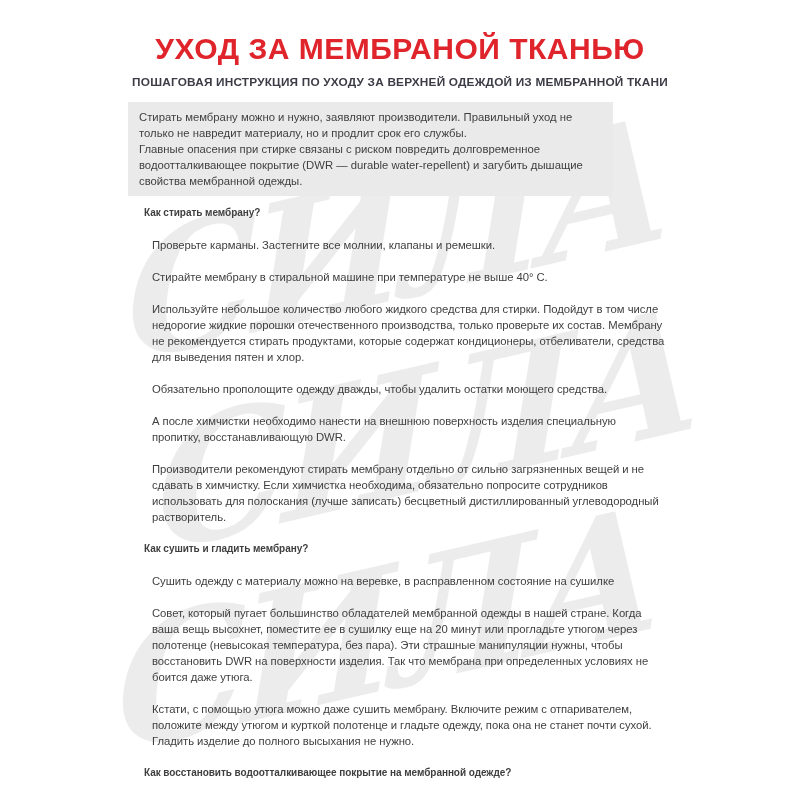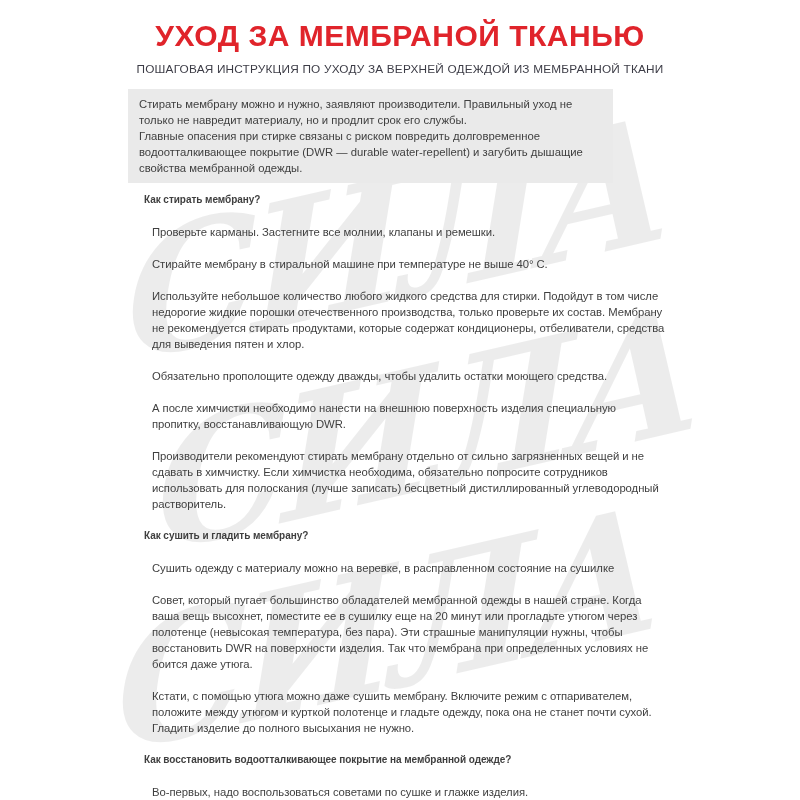--- a/index.html
+++ b/index.html
@@ -17,27 +17,27 @@
   .watermark{
     position:absolute;z-index:0;white-space:nowrap;pointer-events:none;
     font-family:"DejaVu Serif",serif;font-style:italic;font-weight:bold;
     font-size:168px;letter-spacing:-6px;color:#000;opacity:0.07;
     transform:rotate(-13deg) skewX(-12deg);
   }
   .wm-1{left:120px;top:140px;}
   .wm-2{left:150px;top:330px;}
   .wm-3{left:110px;top:530px;}
   
-  .header{position:relative;z-index:1;text-align:center;padding-top:19px;}
+  .header{position:relative;z-index:1;text-align:center;padding-top:32px;}
   .title{
     margin:0;font-size:30px;font-weight:bold;letter-spacing:0.5px;
     color:var(--title-red);white-space:nowrap;
   }
   .subtitle{
-    margin:9px 0 0 0;font-size:11.8px;font-weight:normal;letter-spacing:0.2px;
+    margin:9px 0 0 0;font-size:11.8px;font-weight:bold;letter-spacing:0.2px;
     color:var(--subtitle-dark);white-space:nowrap;
   }
   
   .intro-box{
     position:relative;z-index:1;box-sizing:border-box;
     width:485px;margin:13px auto 0 128px;
     background:var(--intro-bg);
     padding:7px 11px;
     font-size:11.3px;line-height:16px;color:var(--body-text);
   }

